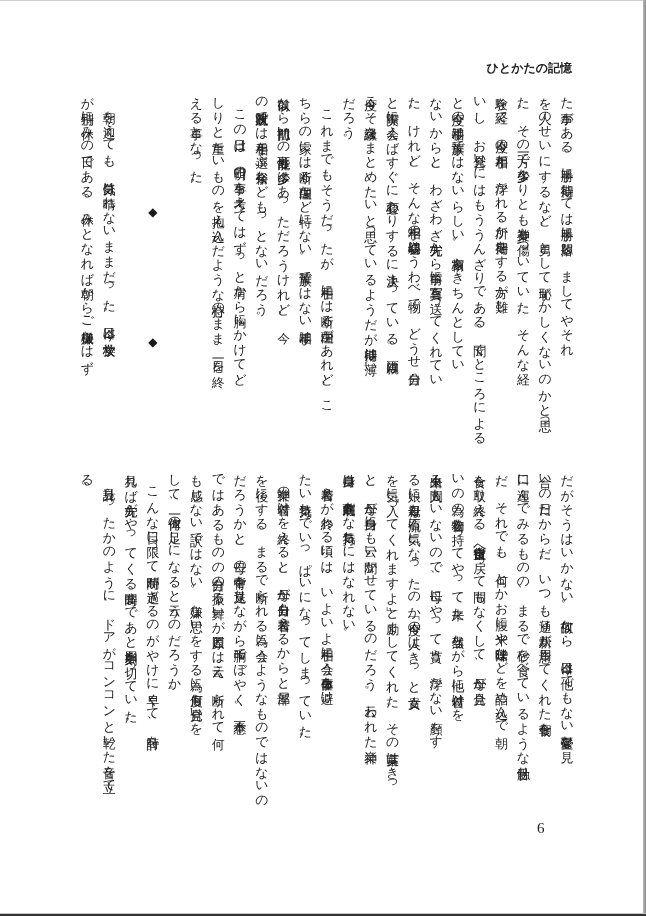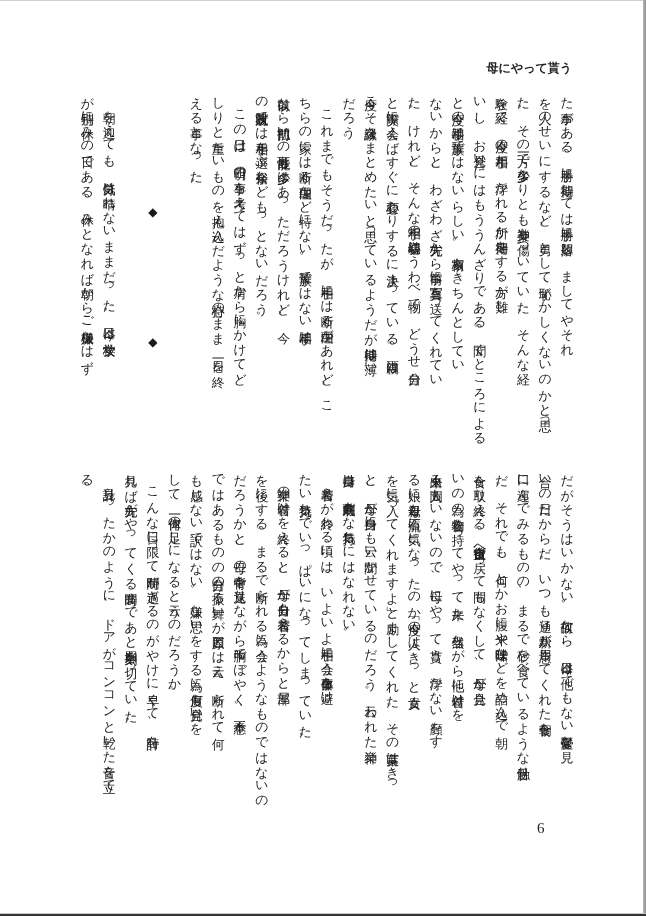--- a/index.html
+++ b/index.html
@@ -65,21 +65,21 @@
       color: #222222;
     }
   </style>
 </head>
 <body>
 
 <div class="page-sheet"></div>
 <div class="edge-right"></div>
 <div class="edge-bottom"></div>
 
-<div class="running-head">母にやって貰う</div>
+<div class="running-head">ひとかたの記憶</div>
 
 <div class="text-block upper">
   <div class="col">た事がある。勝手に期待しては勝手に落胆し、ましてやそれ</div>
   <div class="col">を人のせいにするなど、男として恥ずかしくないのかと思っ</div>
   <div class="col">た。その一方で多少なりとも神楽も傷ついていた。そんな経</div>
   <div class="col">験を経て、今度の相手だ。浮かれる所か期待をする方が難し</div>
   <div class="col">いし、お見合いにはもううんざりである。聞くところによる</div>
   <div class="col">と今度の相手は華族ではないらしい。家柄もきちんとしてい</div>
   <div class="col">ないからと、わざわざ先方から事前に写真を送ってくれてい</div>
   <div class="col">た。けれど、そんな相手の親切心はうわべ物で、どうせ自分</div>

